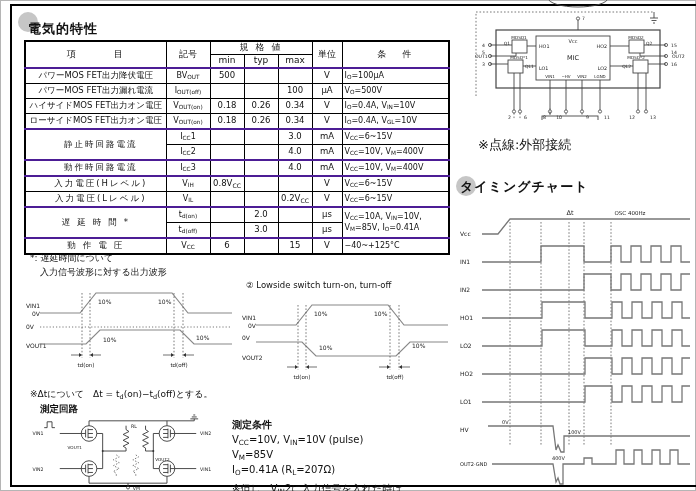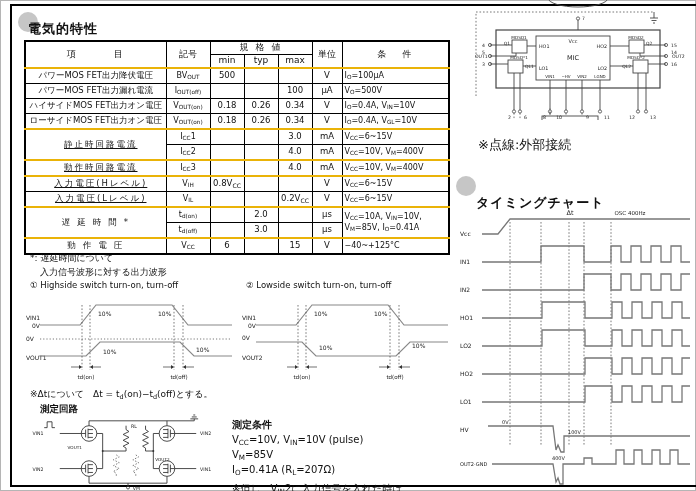--- a/index.html
+++ b/index.html
@@ -13,25 +13,25 @@
   sub{font-size:0.72em;vertical-align:-0.25em;letter-spacing:0;}
 
   
   .spec-table-wrap{position:absolute;left:24px;top:40px;}
   table{border-collapse:collapse;table-layout:fixed;width:356px;font-size:8.5px;line-height:1.1;border:2px solid #000;}
   td{border:1px solid #000;padding:0 2px;height:14px;text-align:center;overflow:hidden;white-space:nowrap;}
   tr.h1 td,tr.h2 td{height:12px;font-size:9px;}
   td.cond{text-align:left;font-size:8px;}
   td.sym{font-size:8px;}
   td.cond2{white-space:normal;line-height:1.25;}
-  tr.grp td{border-top:2px solid #eab308;}
+  tr.grp td{border-top:2px solid #4c1d95;}
   .spread-xl{letter-spacing:38px;padding-left:38px;}
   .spread-l{letter-spacing:16px;padding-left:16px;}
   .spread-m{letter-spacing:7px;padding-left:7px;}
-  .spread-s{letter-spacing:2px;padding-left:12px;text-decoration:underline;}
+  .spread-s{letter-spacing:2px;padding-left:12px;}
 
   .delay-note{position:absolute;left:30px;top:252px;font-size:9px;line-height:1.55;}
   .delay-note .l2{padding-left:10px;}
   .wf{position:absolute;top:280px;width:214px;}
   .wf .wf-title{font-size:8.5px;margin-bottom:2px;padding-left:6px;}
   .wf1{left:24px;} .wf2{left:240px;}
   .delta-note{position:absolute;left:30px;top:388px;font-size:9px;}
   .mc-title{position:absolute;left:40px;top:403px;font-size:9.5px;font-weight:bold;text-align:center;}
   .mc-svg{position:absolute;left:28px;top:414px;}
   .mcond{position:absolute;left:232px;top:418px;font-size:10px;line-height:1.45;width:222px;}
@@ -195,21 +195,20 @@
 </tbody>
     </table>
 </div>
 
 <div class="delay-note">
   <div class="l1">*: 遅延時間について</div>
   <div class="l2">入力信号波形に対する出力波形</div>
 </div>
 
 <div class="wf wf1">
-  <div class="wf-title">① Highside switch turn-on, turn-off</div>
   <svg width="212" height="92" viewBox="0 0 212 92">
     <text x="2" y="28" font-size="6">VIN1</text>
     <text x="8" y="36" font-size="6">0V</text>
     <path class="tr2" d="M16,33 H56 L72,13 H148 L164,33 H208"></path>
     <text x="74" y="24" font-size="6">10%</text>
     <text x="134" y="24" font-size="6">10%</text>
     <path class="dot0" d="M16,47 H208"></path>
     <text x="2" y="49" font-size="6">0V</text>
     <text x="2" y="68" font-size="6">VOUT1</text>
     <path class="tr2" d="M16,64 H62 L76,50 H156 L170,64 H208"></path>
@@ -387,21 +386,21 @@
   <text x="104" y="119" font-size="4.6" text-anchor="end">10</text>
   <text x="128" y="119" font-size="4.6">9</text>
   <text x="146" y="119" font-size="4.6">11</text>
   <text x="177" y="119" font-size="4.6" text-anchor="end">12</text>
   <text x="192" y="119" font-size="4.6">13</text>
 </svg>
 
 <div class="dotline-note">※点線:外部接続</div>
 
 <span class="title-dot" style="left:456px;top:176px;"></span>
-<h2 class="sec-title" style="left:460px;top:178px;margin:16px;">タイミングチャート</h2>
+<h2 class="sec-title" style="left:460px;top:178px;margin:0;">タイミングチャート</h2>
 
 <svg class="timing-svg" width="238" height="292" viewBox="0 0 238 292">
   <path class="dash" d="M52,24 V248 M83,24 V248 M111,24 V248 M126,24 V248 M153,24 V248"></path>
   <text x="112" y="17" font-size="6.5" text-anchor="middle">Δt</text>
   <text x="172" y="17" font-size="5.5" text-anchor="middle">OSC 400Hz</text>
 
   <text x="2" y="38" font-size="6">Vcc</text>
   <path class="tr" d="M24,36 H40 L52,21 H232"></path>
 
   <text x="2" y="66" font-size="6">IN1</text>

